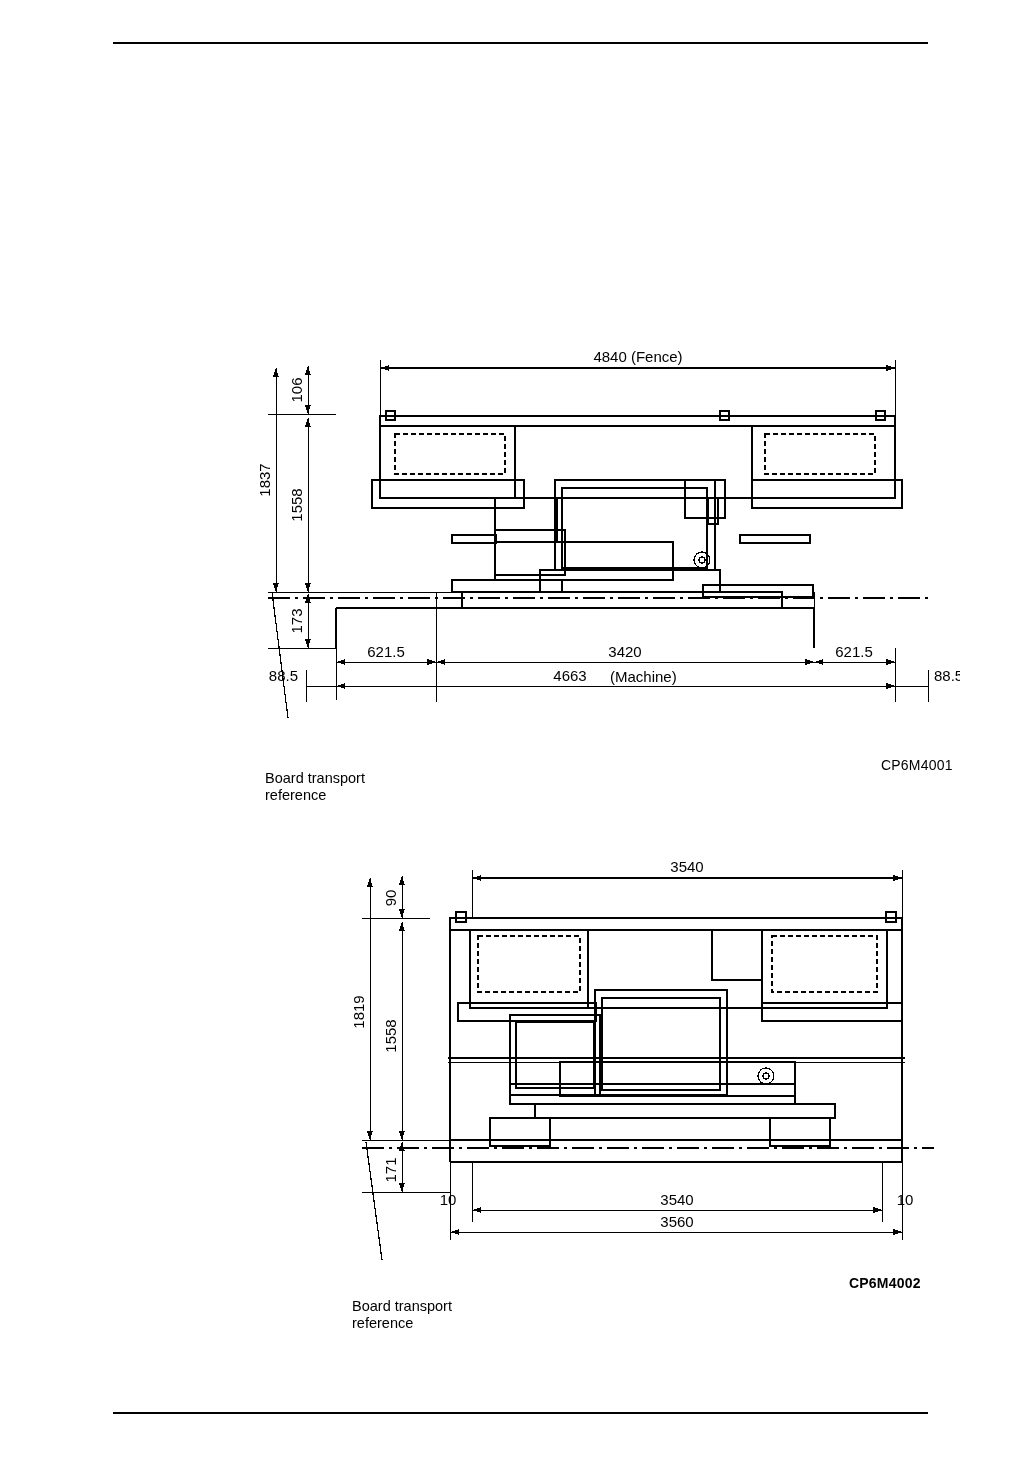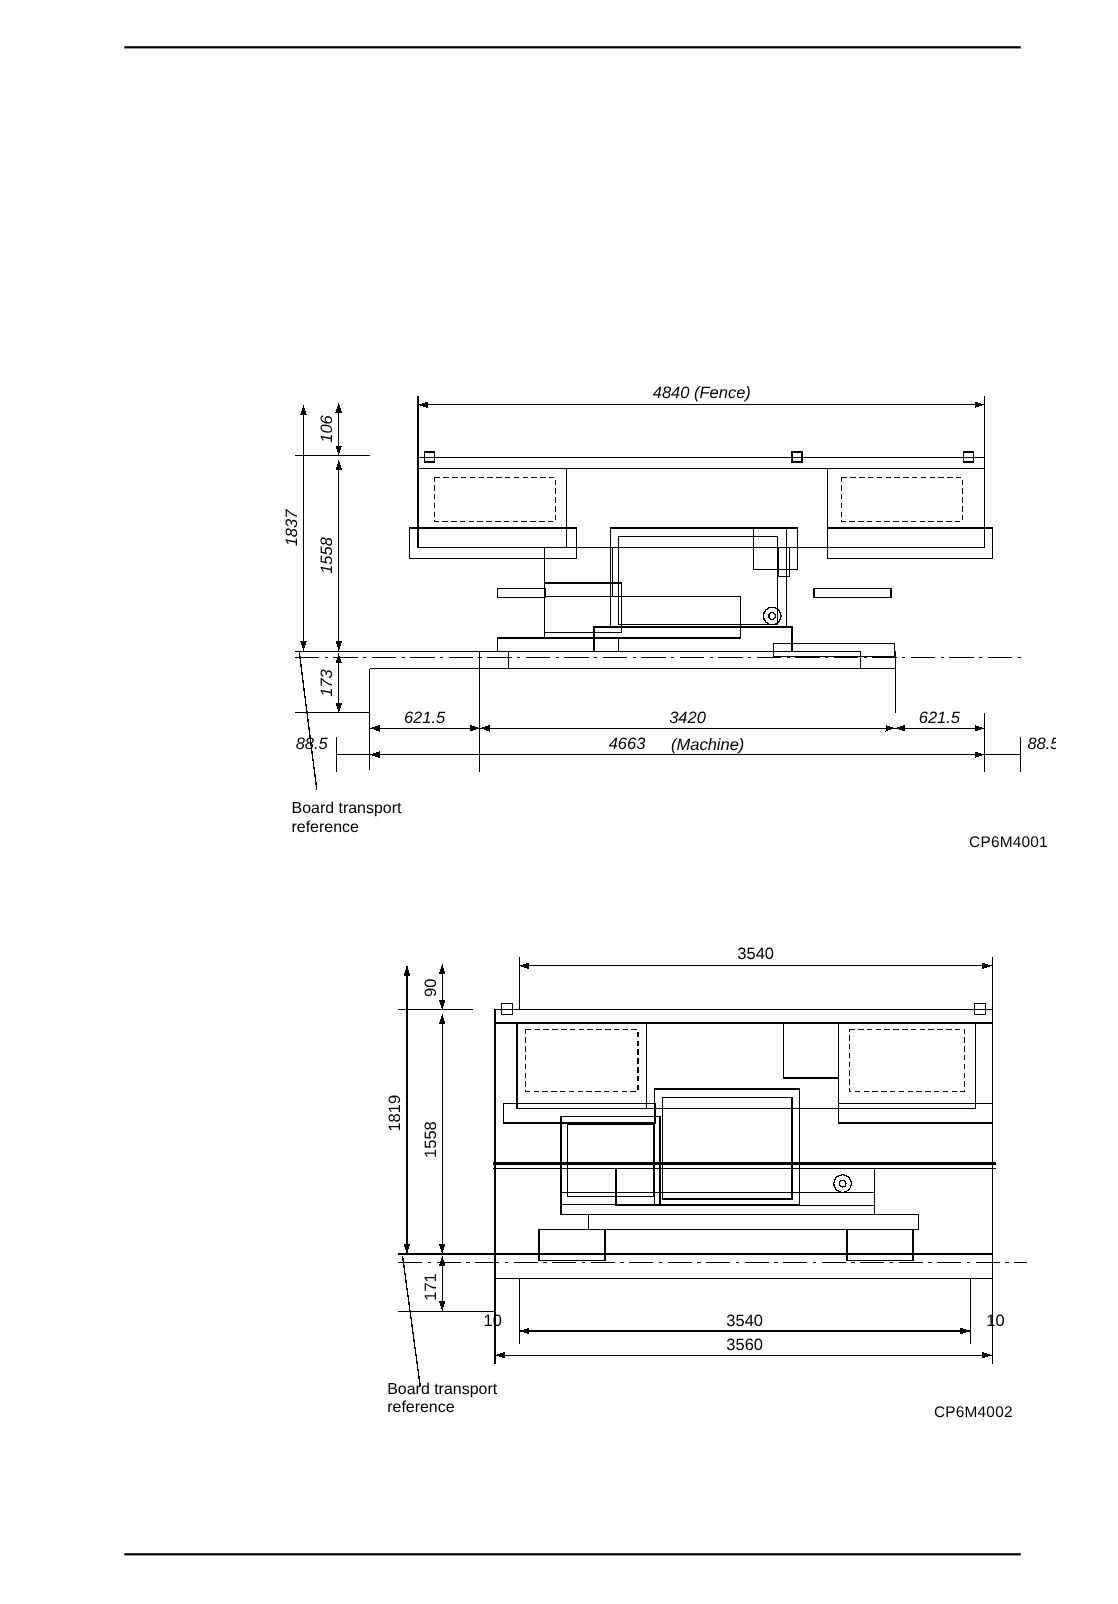--- a/index.html
+++ b/index.html
@@ -23,39 +23,40 @@
     position: absolute;
     background: #000;
     height: 2px;
   }
   .rule-top { left: 113px; right: 88px; top: 42px; }
   .rule-bottom { left: 113px; right: 88px; top: 1412px; }
 
   .figure {
     position: absolute;
   }
-  .fig1 { left: 240px; top: 330px; width: 720px; height: 450px; font-style: italic; }
+  .fig1 { left: 240px; top: 330px; width: 720px; height: 450px; }
   .fig2 { left: 330px; top: 840px; width: 630px; height: 470px; text-decoration: underline; }
 
   .caption {
     position: absolute;
     font-size: 14.5px;
     line-height: 17px;
     white-space: pre-line;
+    margin-top: 43px;
   }
   .cap1 { left: 265px; top: 727px; }
   .cap2 { left: 352px; top: 1255px; }
 
   .code {
     position: absolute;
     font-size: 14px;
     letter-spacing: 0.2px;
   }
   .code1 { left: 845px; top: 757px; margin-left: 36px; }
-  .code2 { left: 849px; top: 1275px; }
+  .code2 { left: 849px; top: 1275px; font-weight: bold; }
 
   svg { display: block; }
   svg text {
     font-family: "Liberation Sans", sans-serif;
     fill: #000;
   }
 </style>
 </head>
 <body>
 

